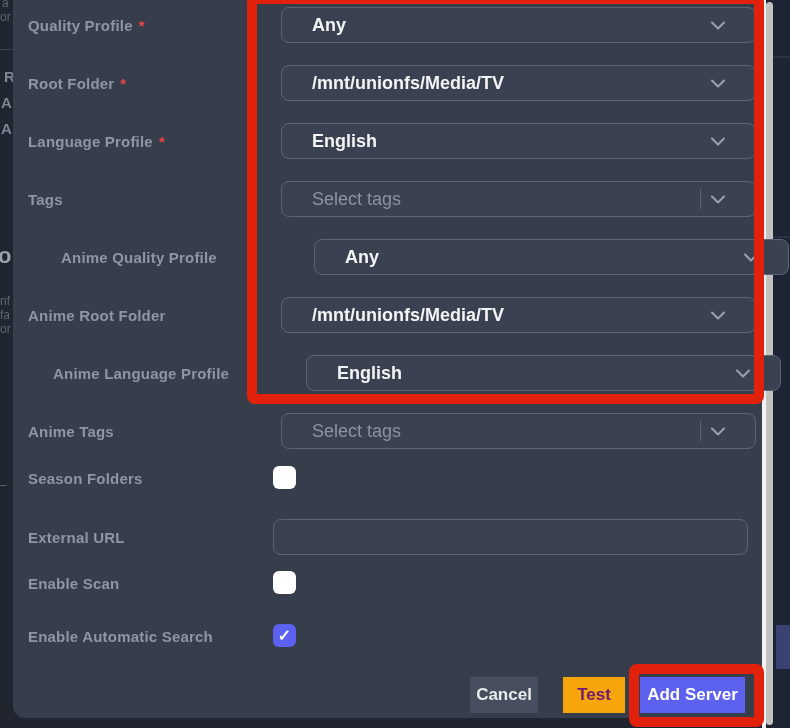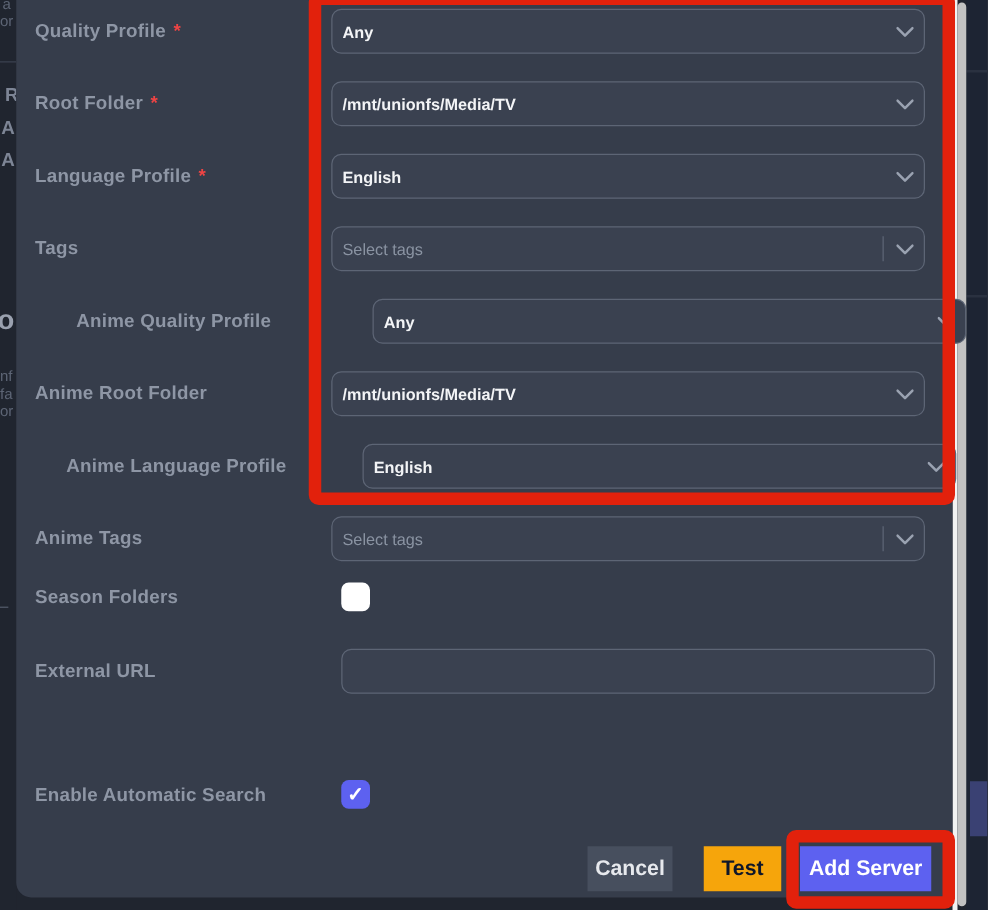--- a/index.html
+++ b/index.html
@@ -50,24 +50,24 @@
   }
 
   .row { position: absolute; left: 0; width: 749px; display: flex; align-items: center; }
   .row .lbl {
     position: absolute; left: 15px; top: 50%; transform: translateY(-50%);
     color: #8e96a5; font-weight: 700; font-size: 15px; letter-spacing: .2px;
   }
   .req { color: #ef4444; margin-left: 6px; font-weight: 700; }
 
   .control {
-    position: absolute; left: 252px; width: 475px; height: 36px;
+    position: absolute; left: 268px; width: 475px; height: 36px;
     border: 1px solid #5d6575; border-radius: 8px; background: #3a4150;
-    display: flex; align-items: center; padding: 0 8px;
-    color: #f3f4f6; font-size: 13px; font-weight: 600; cursor: pointer;
+    display: flex; align-items: center; padding: 0 30px;
+    color: #f3f4f6; font-size: 18px; font-weight: 600; cursor: pointer;
   }
   .control .val { flex: 1 1 auto; overflow: hidden; white-space: nowrap; }
   .control .val.placeholder { color: #8a93a2; font-weight: 400; }
   .chev { flex: 0 0 auto; display: flex; align-items: center; }
   .sep { width: 1px; height: 20px; background: #5d6575; margin: 0 10px 0 6px; }
   .text-input {
     position: absolute; left: 260px; width: 475px; height: 36px;
     border: 1px solid #5d6575; border-radius: 8px; background: #3a4150;
     color: #f3f4f6; font-size: 15px; padding: 0 14px; outline: none;
     font-family: "Liberation Sans", sans-serif;
@@ -80,21 +80,21 @@
   }
   .checkbox.checked { background: #5d61f0; color: #ffffff; font-size: 16px; font-weight: 700; }
 
   
   .btn {
     position: absolute; top: 677px; height: 36px; border: none; border-radius: 0;
     font-family: "Liberation Sans", sans-serif; font-size: 17px; font-weight: 700;
     display: flex; align-items: center; justify-content: center; cursor: pointer;
   }
   .btn-cancel { left: 457px; width: 68px; background: #474f5e; color: #e7e9ed; }
-  .btn-test   { left: 550px; width: 62px; background: #f6a50b; color: #0f172a; }
+  .btn-test   { left: 550px; width: 62px; background: #f6a50b; color: #701a75; }
   .btn-add    { left: 627px; width: 105px; background: #5d61f0; color: #ffffff; }
 
   
   .annotation {
     position: absolute; border: 10px solid #e2210c; border-radius: 8px;
     z-index: 10; pointer-events: none;
   }
   .annotation-1 { left: 247px; top: -6px; width: 517px; height: 410px; }
   .annotation-2 { left: 629px; top: 664px; width: 135px; height: 63px; }
 
@@ -229,20 +229,24 @@
   <div class="row" style="top:519px; height:36px;">
     <span class="lbl"><span>External URL</span></span>
     <input class="text-input" type="text" value="" style="">
   </div>
 
   <div class="row" style="top:466px; height:23px;">
     <span class="lbl"><span>Season Folders</span></span>
     <div class="checkbox"></div>
   </div>
 
+  <div class="row" style="top:571px; height:23px;">
+    <span class="lbl"><span>Enable Scan</span></span>
+    <div class="checkbox"></div>
+  </div>
 
   <div class="row" style="top:624px; height:23px;">
     <span class="lbl"><span>Enable Automatic Search</span></span>
     <div class="checkbox checked">
       <span>✓</span>
     </div>
   </div>
 
   <button class="btn btn-cancel">Cancel</button>
   <button class="btn btn-test">Test</button>

